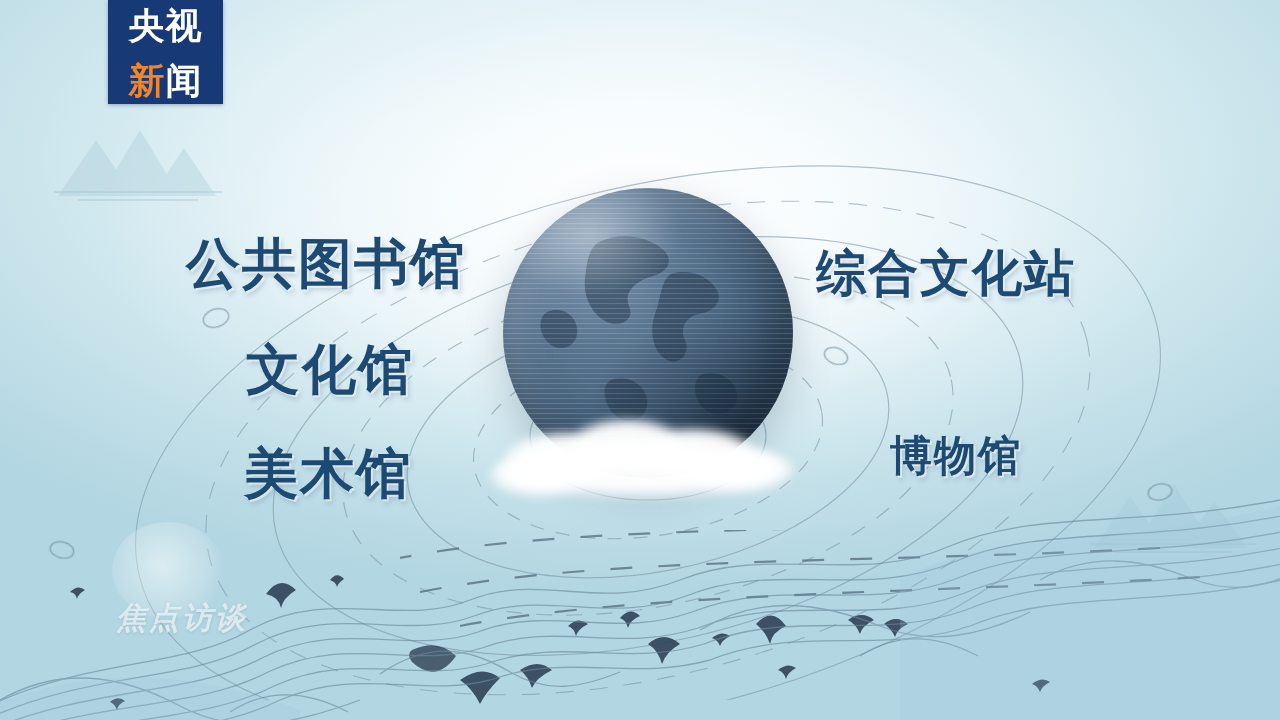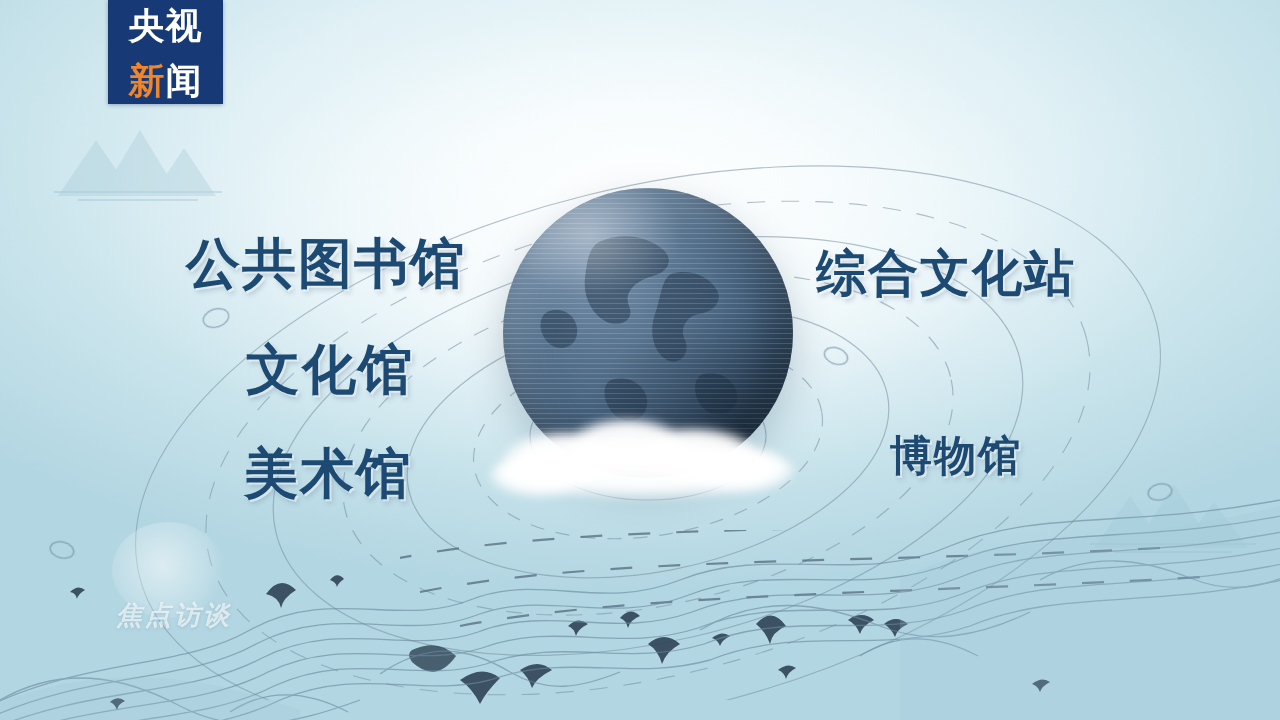--- a/index.html
+++ b/index.html
@@ -146,21 +146,21 @@
   #logo .row-2 .ch-b { color: #ffffff; }
 
   
   #watermark {
     position: absolute;
     left: 116px; top: 598px;
     color: rgba(255,255,255,0.62);
     font-family: "DejaVu Sans", "Liberation Sans", sans-serif;
     font-weight: bold;
     font-style: italic;
-    font-size: 26px;
+    font-size: 30px;
     letter-spacing: 3px;
     text-shadow: 0 1px 3px rgba(120,150,170,0.35);
   }
   #wm-halo {
     position: absolute;
     left: 112px; top: 522px;
     width: 112px; height: 96px;
     border-radius: 50%;
     background: radial-gradient(circle at 45% 45%, rgba(255,255,255,0.55) 0%, rgba(255,255,255,0.18) 58%, rgba(255,255,255,0) 78%);
   }

